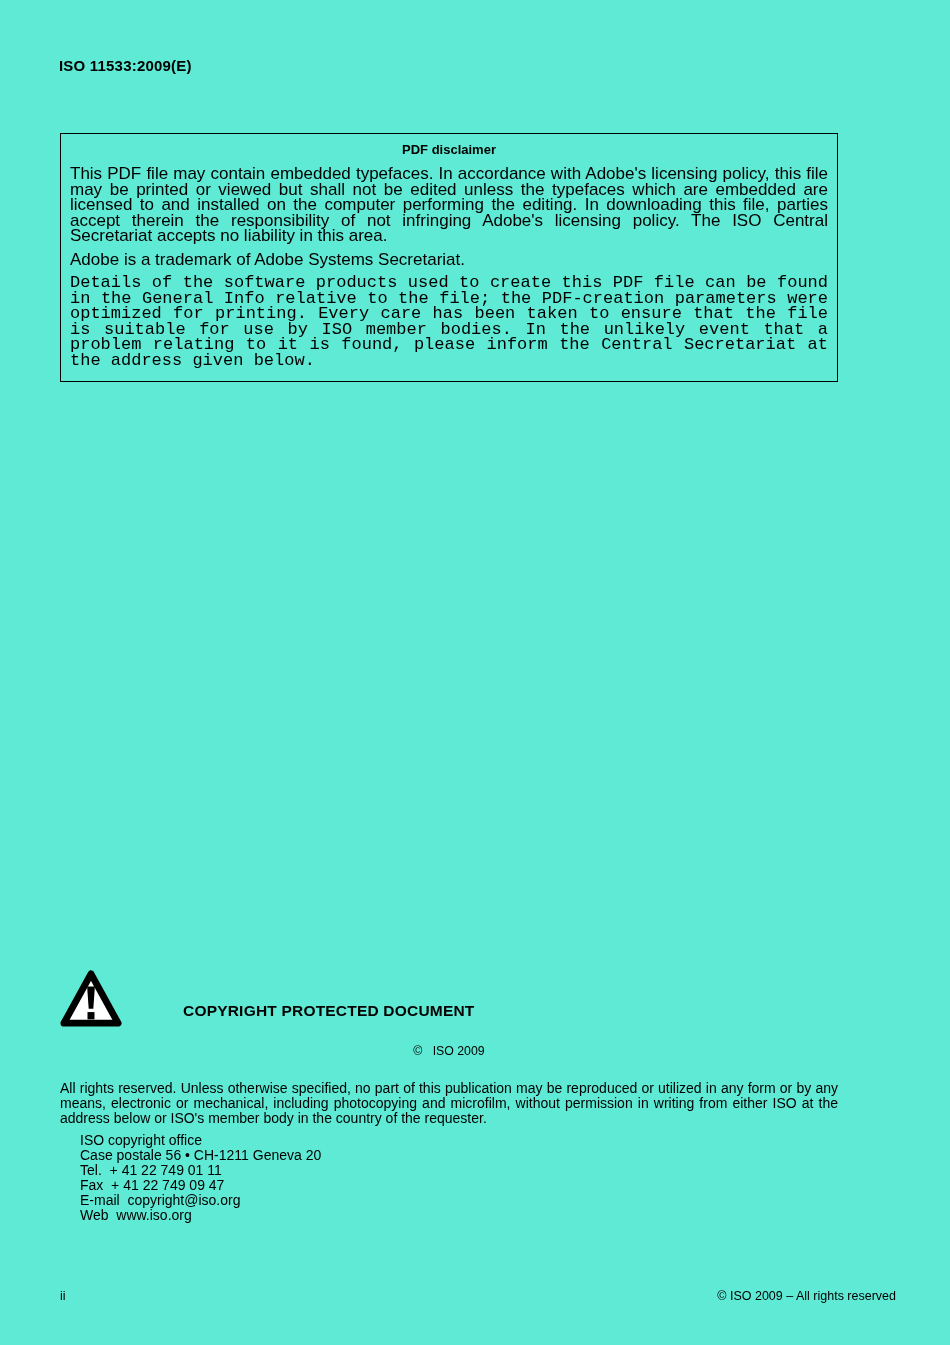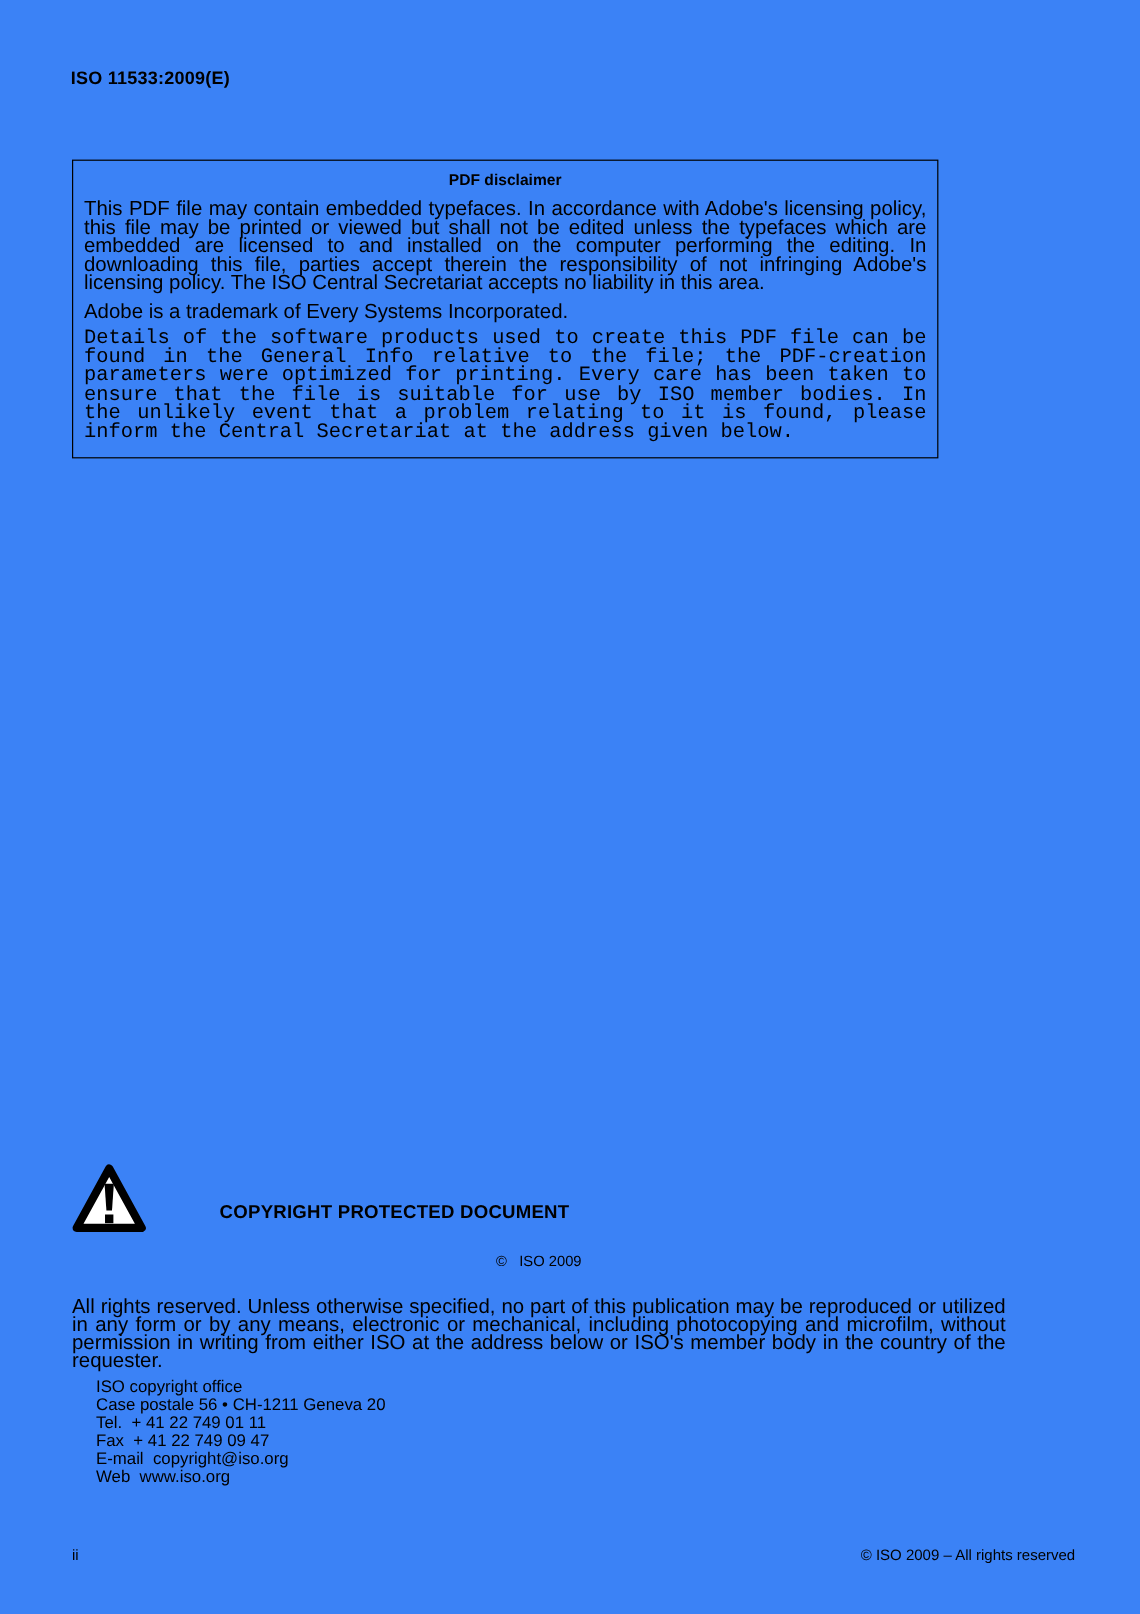--- a/index.html
+++ b/index.html
@@ -6,37 +6,37 @@
   html, body { background: #ffffff; }
   body {
     font-family: "Liberation Sans", sans-serif;
     color: #000000;
     -webkit-font-smoothing: antialiased;
   }
   .page {
     position: relative;
     width: 950px;
     height: 1345px;
-    background: #3b82f6;
+    background: #5eead4;
     margin: 0 auto;
     overflow: hidden;
   }
   .doc-ref {
     position: absolute;
     top: 57px;
     left: 59px;
     font-size: 15px;
     font-weight: bold;
     letter-spacing: 0.2px;
   }
   .disclaimer-box {
     position: absolute;
     top: 133px;
     left: 60px;
-    width: 722px;
+    width: 778px;
     border: 1px solid #000000;
     padding: 8px 9px 13px 9px;
   }
   .disclaimer-title {
     text-align: center;
     font-weight: bold;
     font-size: 13px;
     margin-bottom: 9px;
   }
   .disclaimer-para {
@@ -71,21 +71,21 @@
     padding-bottom: 11px;
     letter-spacing: 0.2px;
   }
   .copyright-line {
     font-size: 12.3px;
     white-space: pre-wrap;
     margin-bottom: 23px;
     text-align: center;
   }
   .rights-text {
-    font-size: 17px;
+    font-size: 14px;
     line-height: 15px;
     text-align: justify;
     margin-bottom: 7px;
   }
   .address-block { margin-left: 20px; }
   .address-line {
     font-size: 14px;
     line-height: 15px;
     white-space: pre-wrap;
   }
@@ -107,21 +107,21 @@
 </head>
 <body>
 
 <div class="page">
 
   <div class="doc-ref">ISO 11533:2009(E)</div>
 
   <div class="disclaimer-box">
     <div class="disclaimer-title">PDF disclaimer</div>
     <div class="disclaimer-para">This PDF file may contain embedded typefaces. In accordance with Adobe's licensing policy, this file may be printed or viewed but shall not be edited unless the typefaces which are embedded are licensed to and installed on the computer performing the editing. In downloading this file, parties accept therein the responsibility of not infringing Adobe's licensing policy. The ISO Central Secretariat accepts no liability in this area.</div>
-    <div class="disclaimer-para">Adobe is a trademark of Every Systems Incorporated.</div>
+    <div class="disclaimer-para">Adobe is a trademark of Adobe Systems Secretariat.</div>
     <div class="disclaimer-para">Details of the software products used to create this PDF file can be found in the General Info relative to the file; the PDF-creation parameters were optimized for printing. Every care has been taken to ensure that the file is suitable for use by ISO member bodies. In the unlikely event that a problem relating to it is found, please inform the Central Secretariat at the address given below.</div>
   </div>
 
   <div class="copyright-block">
 
     <div class="copyright-heading-row">
       <svg class="warning-icon" viewBox="0 0 64 60" aria-hidden="true">
         <path d="M32 4 L60 55 L4 55 Z" fill="#ffffff" stroke="#000000" stroke-width="7" stroke-linejoin="round"></path>
         <path d="M28 17 L36 17 L34.4 40 L29.6 40 Z" fill="#000000"></path>
         <rect x="28.4" y="43.5" width="7.2" height="7.5" fill="#000000"></rect>

